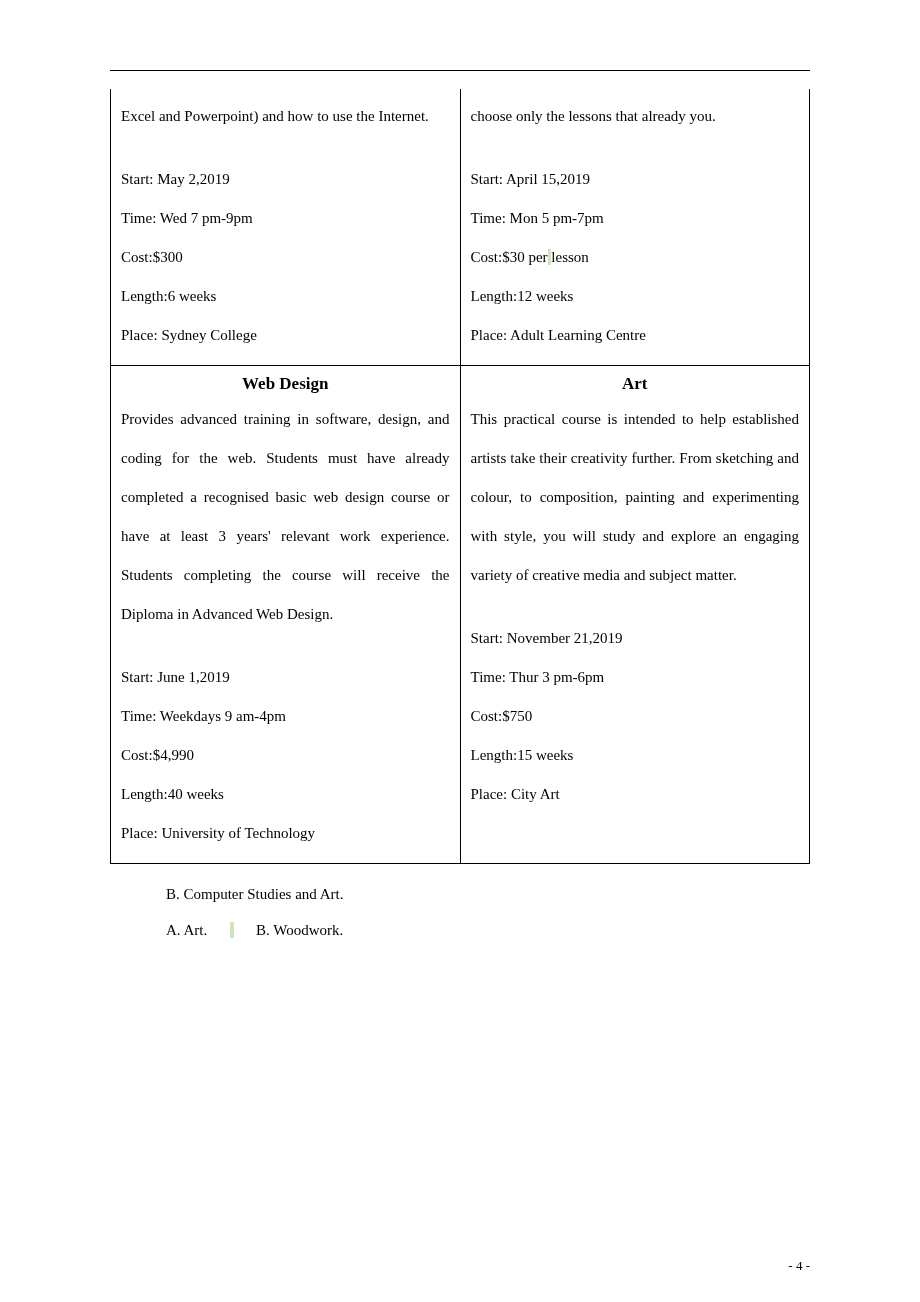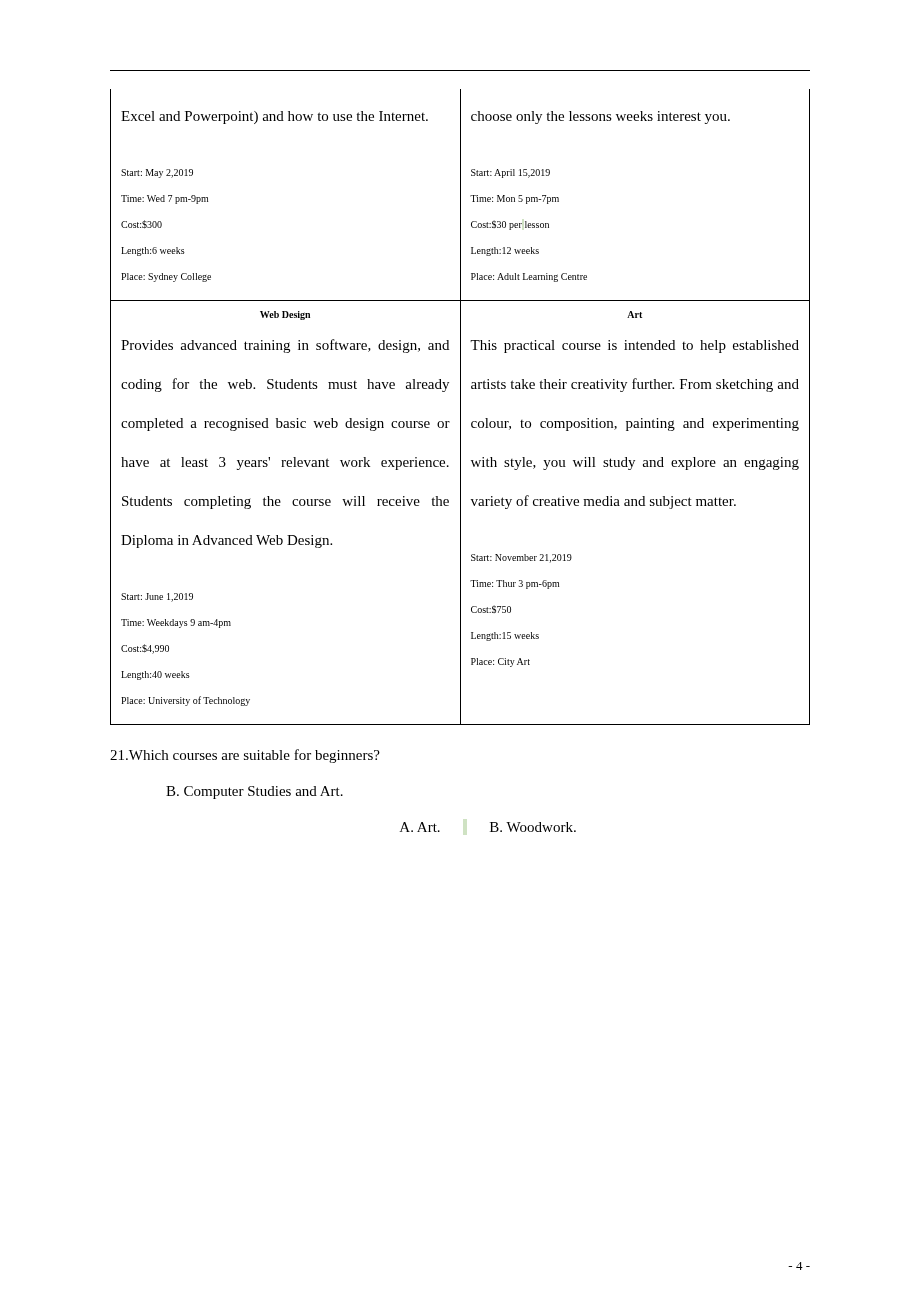--- a/index.html
+++ b/index.html
@@ -37,41 +37,41 @@
     border-top: none;
   }
   .desc {
     font-size: 15px;
     line-height: 2.6;
     text-align: justify;
     text-justify: inter-word;
     margin-bottom: 24px;
   }
   .details {
-    font-size: 10px;
+    font-size: 15px;
     line-height: 2.6;
     white-space: pre-line;
   }
   .course-title {
-    font-size: 10px;
+    font-size: 17px;
     font-weight: bold;
     text-align: center;
     margin-bottom: 6px;
   }
   .highlight {
     background: #cfe2c3;
   }
   .questions {
     font-size: 15px;
     line-height: 2.4;
     font-family: "SimSun", "NSimSun", "STSong", serif;
   }
   .q-stem { margin-left: 0; }
   .opts { margin-left: 56px; }
-  .inline-opts { margin-left: 56px; text-align: center; }
+  .inline-opts { margin-left: 56px; }
   .page-num {
     position: absolute;
     bottom: 28px;
     right: 110px;
     font-size: 13px;
   }
 </style>
 </head>
 <body>
 
@@ -83,21 +83,21 @@
         <tr>
       <td>
         <div class="desc">Excel and Powerpoint) and how to use the Internet.</div>
         <div class="details">Start: May 2,2019
 Time: Wed 7 pm-9pm
 Cost:$300
 Length:6 weeks
 Place: Sydney College</div>
       </td>
       <td>
-        <div class="desc">choose only the lessons weeks interest you.</div>
+        <div class="desc">choose only the lessons that already you.</div>
         <div class="details"><span>Start: April 15,2019
 Time: Mon 5 pm-7pm
 Cost:$30 per</span><span class="highlight"> </span><span> lesson
 Length:12 weeks
 Place: Adult Learning Centre</span></div>
       </td>
     </tr>
     <tr>
       <td>
         <div class="course-title">Web Design</div>
@@ -115,21 +115,20 @@
 Time: Thur 3 pm-6pm
 Cost:$750
 Length:15 weeks
 Place: City Art</div>
       </td>
     </tr>
   </tbody>
     </table>
 
   <div class="questions">
-    <div class="q-stem">21.Which courses are suitable for beginners?</div>
     <div class="opts">B. Computer Studies and Art.</div>
 
     <div class="inline-opts">
       <span>A. Art.</span>&nbsp;&nbsp;&nbsp;&nbsp;&nbsp;&nbsp;<span class="highlight"> </span>&nbsp;&nbsp;&nbsp;&nbsp;&nbsp;&nbsp;<span>B. Woodwork.</span>
     </div>
   </div>
 
   <div class="page-num">- 4 -</div>
 </div>
 

